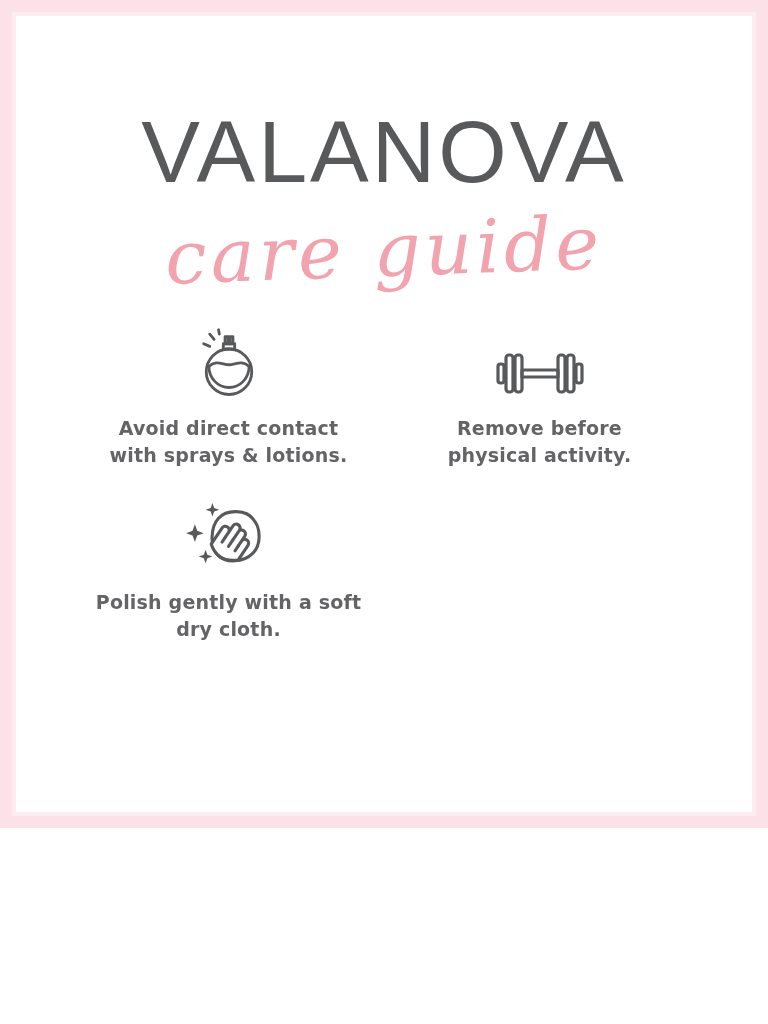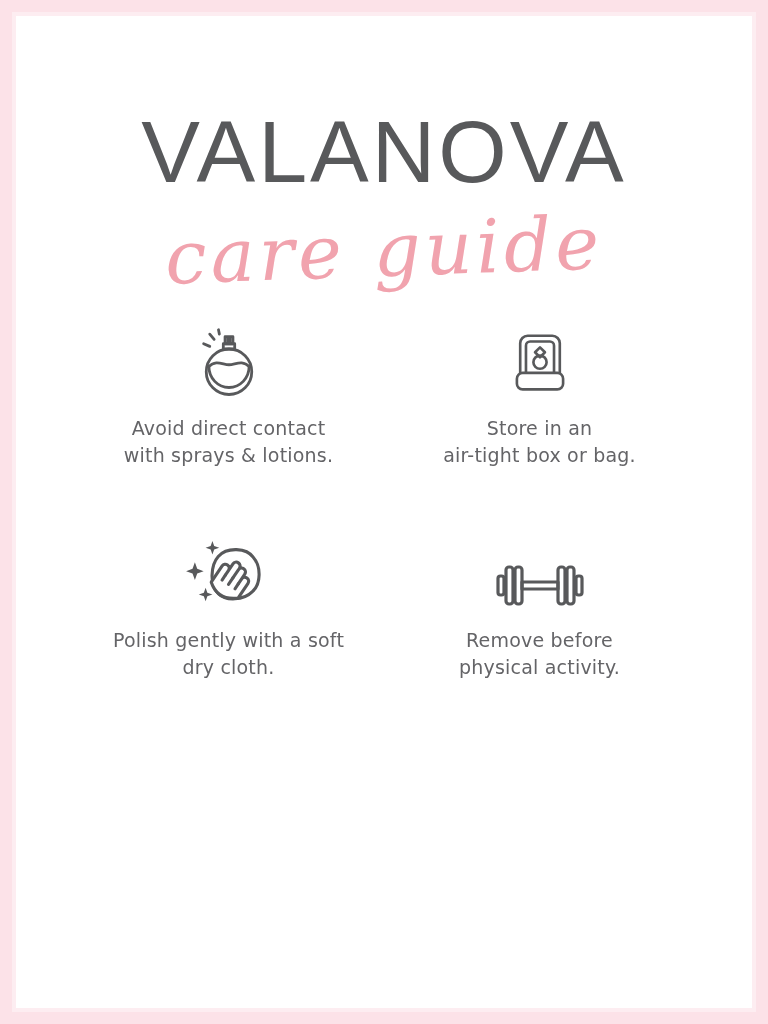--- a/index.html
+++ b/index.html
@@ -4,21 +4,21 @@
 <style>
   * { margin: 0; padding: 0; box-sizing: border-box; }
   html, body { width: 768px; height: 1024px; }
   body {
     font-family: "Liberation Sans", sans-serif;
     background: #ffffff;
   }
   .frame {
     position: relative;
     width: 768px;
-    height: 1024px;
+    height: 828px;
     background: #fce2e8;
   }
   .inner-line {
     position: absolute;
     inset: 12px;
     background: #fdedf1;
   }
   .card {
     position: absolute;
     inset: 16px;
@@ -46,21 +46,22 @@
     color: #f1a3ae;
     line-height: 1.1;
     transform: rotate(-2deg);
     text-align: center;
   }
   .grid {
     margin-top: 26px;
     width: 622px;
     display: grid;
     grid-template-columns: 311px 311px;
-    row-gap: 60px;
+    row-gap: 22px;
+    font-weight: bold;
   }
   .cell {
     display: flex;
     flex-direction: column;
     align-items: center;
     justify-content: flex-end;
   }
   .icon-wrap {
     height: 86px;
     display: flex;
@@ -112,32 +113,35 @@
             <path class="stroke" d="M38.5 12 V16 M41.5 12 V16"></path>
             <path class="stroke" d="M18 7 L23 13 M11 18 L18 21 M28 2 L29 7"></path>
           </svg>
         </div>
         <div class="caption">Avoid direct contact
 with sprays &amp; lotions.</div>
       </div>
 
 
 
+
       <div class="cell">
         <div class="icon-wrap">
-          <svg width="66" height="80" viewBox="0 0 80 80">
-            <path class="stroke" d="M16 54 V16 a9 9 0 0 1 9 -9 h30 a9 9 0 0 1 9 9 v38"></path>
-            <path class="stroke" d="M23 54 V19 a5 5 0 0 1 5 -5 h24 a5 5 0 0 1 5 5 v35"></path>
-            <circle class="stroke" cx="40" cy="39" r="8"></circle>
-            <path class="stroke" d="M40 21 L46 27 L40 33 L34 27 Z"></path>
-            <rect class="stroke whitefill" x="12" y="52" width="56" height="20" rx="7"></rect>
+          <svg width="96" height="58" viewBox="0 0 96 58">
+            <rect class="stroke" x="30" y="25" width="36" height="7"></rect>
+            <rect class="stroke" x="14" y="10" width="7" height="37" rx="3"></rect>
+            <rect class="stroke" x="23" y="10" width="7" height="37" rx="3"></rect>
+            <rect class="stroke" x="6" y="19" width="6" height="19" rx="2.5"></rect>
+            <rect class="stroke" x="66" y="10" width="7" height="37" rx="3"></rect>
+            <rect class="stroke" x="75" y="10" width="7" height="37" rx="3"></rect>
+            <rect class="stroke" x="84" y="19" width="6" height="19" rx="2.5"></rect>
           </svg>
         </div>
-        <div class="caption">Store in an
-air-tight box or bag.</div>
+        <div class="caption">Remove before
+physical activity.</div>
       </div>
 
       <div class="cell">
         <div class="icon-wrap">
           <svg width="86" height="78" viewBox="0 0 88 80">
             <path class="stroke" d="M33 20 C42 10 62 11 69 21 C77 30 77 48 68 56 C59 65 41 66 33 58 C24 50 25 29 33 20 Z"></path>
             <g transform="rotate(34 48 42)">
               <path class="stroke whitefill" d="M32 58
                 L32 38 A4 4 0 0 1 40 38 L40 44
                 L40 30 A4 4 0 0 1 48 30 L48 42
@@ -148,31 +152,15 @@
             </g>
             <path class="fillg" d="M27 4 L28.8 9.2 L34 11 L28.8 12.8 L27 18 L25.2 12.8 L20 11 L25.2 9.2 Z"></path>
             <path class="fillg" d="M9 26 L11.4 32.6 L18 35 L11.4 37.4 L9 44 L6.6 37.4 L0 35 L6.6 32.6 Z"></path>
             <path class="fillg" d="M20 52 L21.8 57.2 L27 59 L21.8 60.8 L20 66 L18.2 60.8 L13 59 L18.2 57.2 Z"></path>
           </svg>
         </div>
         <div class="caption">Polish gently with a soft
 dry cloth.</div>
       </div>
 
-      <div class="cell">
-        <div class="icon-wrap">
-          <svg width="96" height="58" viewBox="0 0 96 58">
-            <rect class="stroke" x="30" y="25" width="36" height="7"></rect>
-            <rect class="stroke" x="14" y="10" width="7" height="37" rx="3"></rect>
-            <rect class="stroke" x="23" y="10" width="7" height="37" rx="3"></rect>
-            <rect class="stroke" x="6" y="19" width="6" height="19" rx="2.5"></rect>
-            <rect class="stroke" x="66" y="10" width="7" height="37" rx="3"></rect>
-            <rect class="stroke" x="75" y="10" width="7" height="37" rx="3"></rect>
-            <rect class="stroke" x="84" y="19" width="6" height="19" rx="2.5"></rect>
-          </svg>
-        </div>
-        <div class="caption">Remove before
-physical activity.</div>
-      </div>
-
     </div>
   </div>
 </div>
 
 </body></html>

